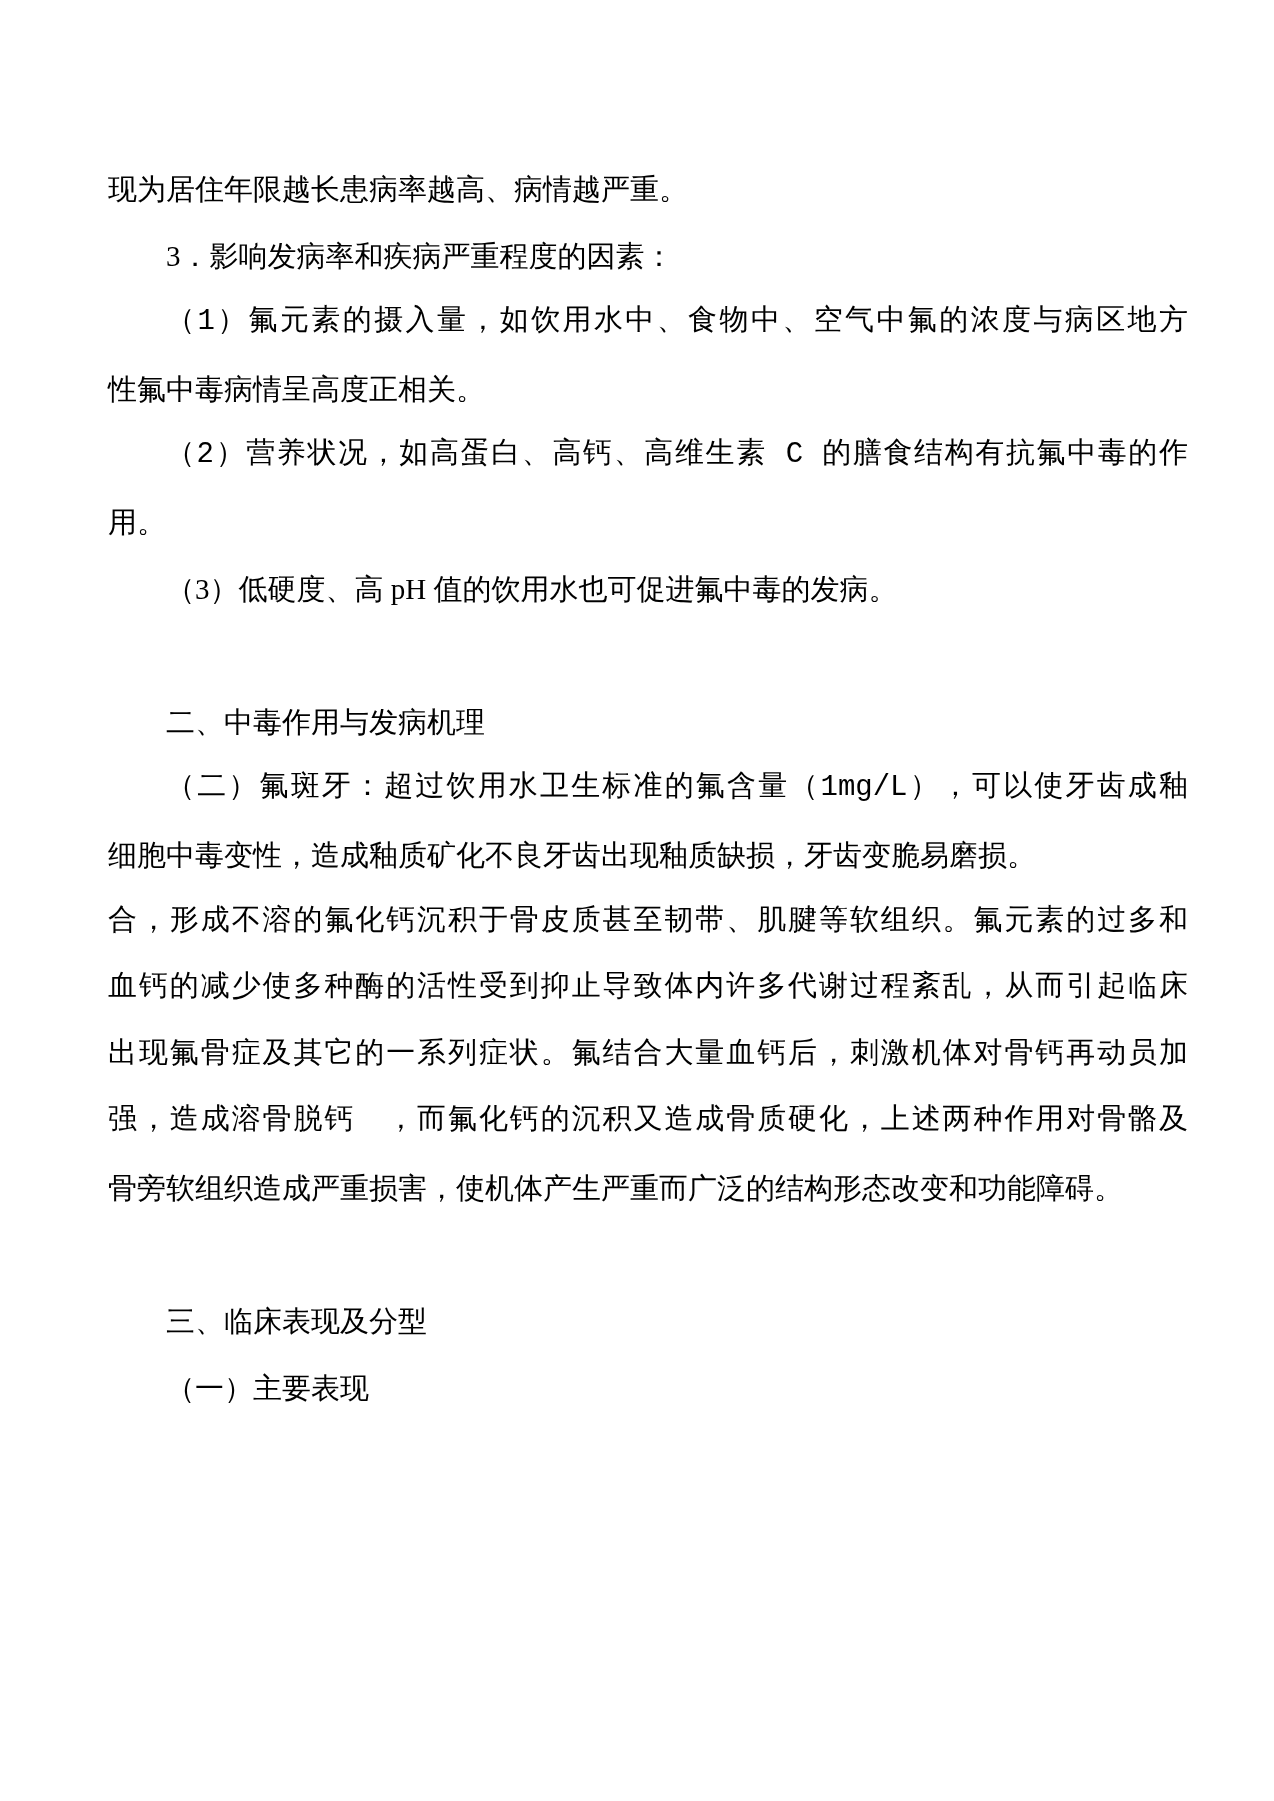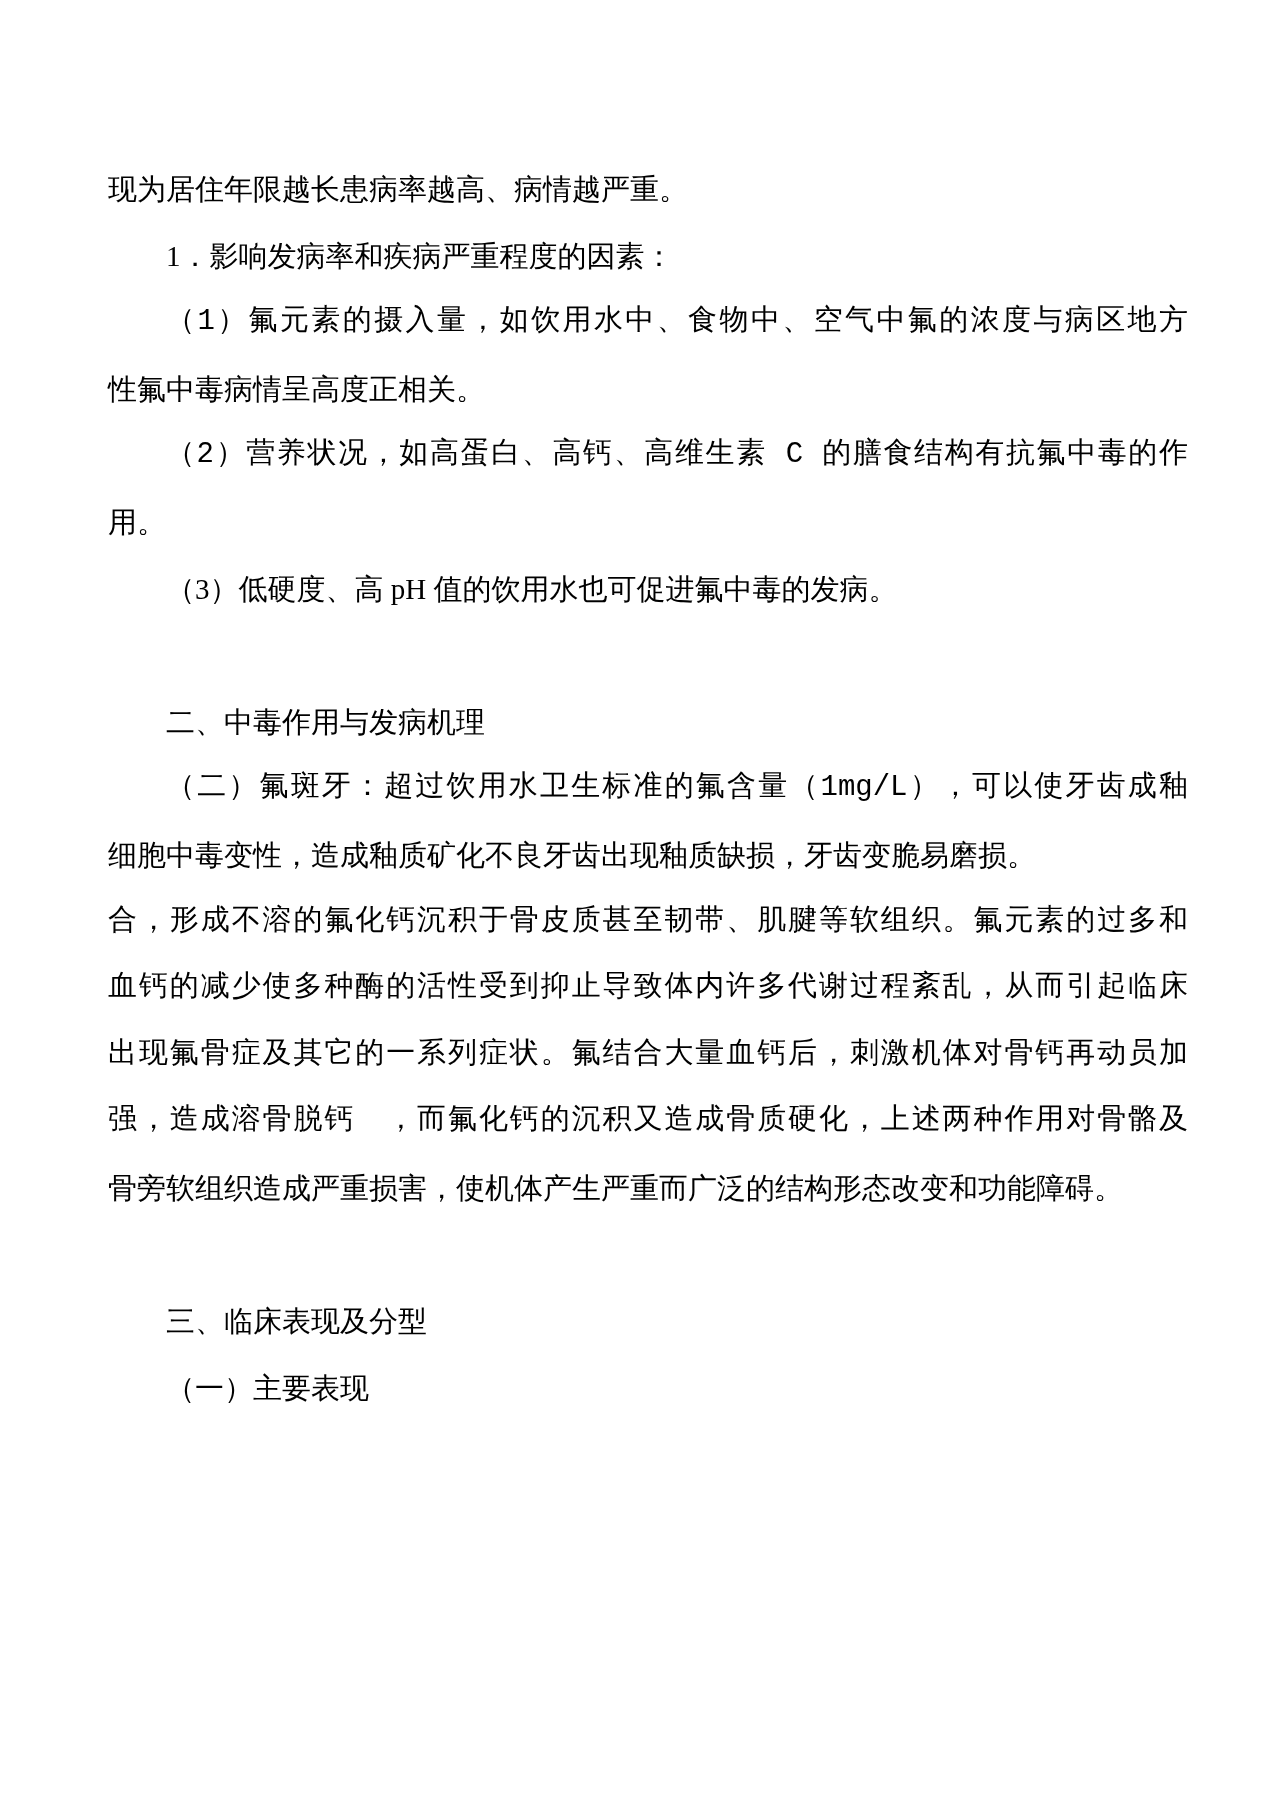--- a/index.html
+++ b/index.html
@@ -57,21 +57,21 @@
 </style>
 </head>
 <body>
 
 <div class="page">
   <div class="content">
       <div class="paragraph">
         <div class="line">现为居住年限越长患病率越高、病情越严重。</div>
       </div>
       <div class="paragraph">
-        <div class="line indent">1．影响发病率和疾病严重程度的因素：</div>
+        <div class="line indent">3．影响发病率和疾病严重程度的因素：</div>
       </div>
       <div class="paragraph">
         <div class="line indent fill">（1）氟元素的摄入量，如饮用水中、食物中、空气中氟的浓度与病区地方</div>
         <div class="line">性氟中毒病情呈高度正相关。</div>
       </div>
       <div class="paragraph">
         <div class="line indent fill">（2）营养状况，如高蛋白、高钙、高维生素 C 的膳食结构有抗氟中毒的作</div>
         <div class="line">用。</div>
       </div>
       <div class="paragraph">

